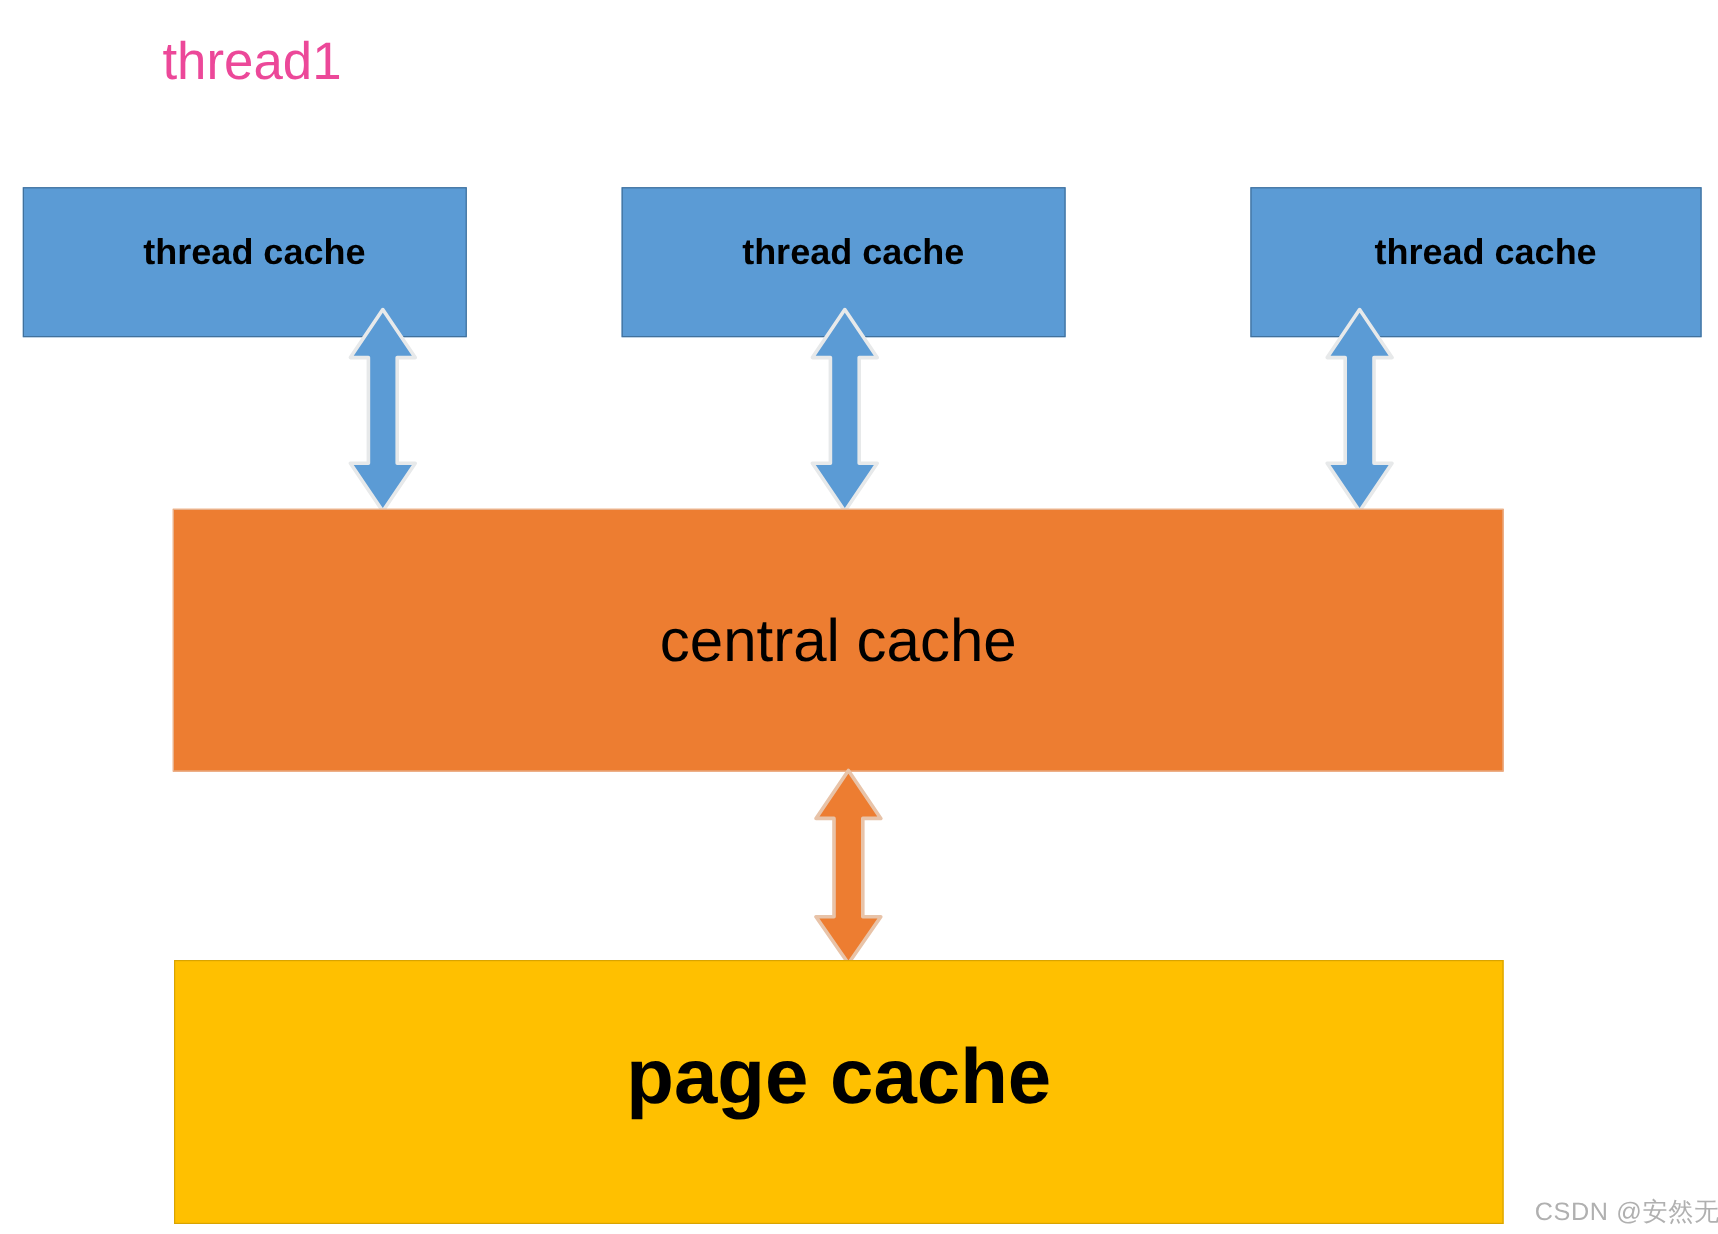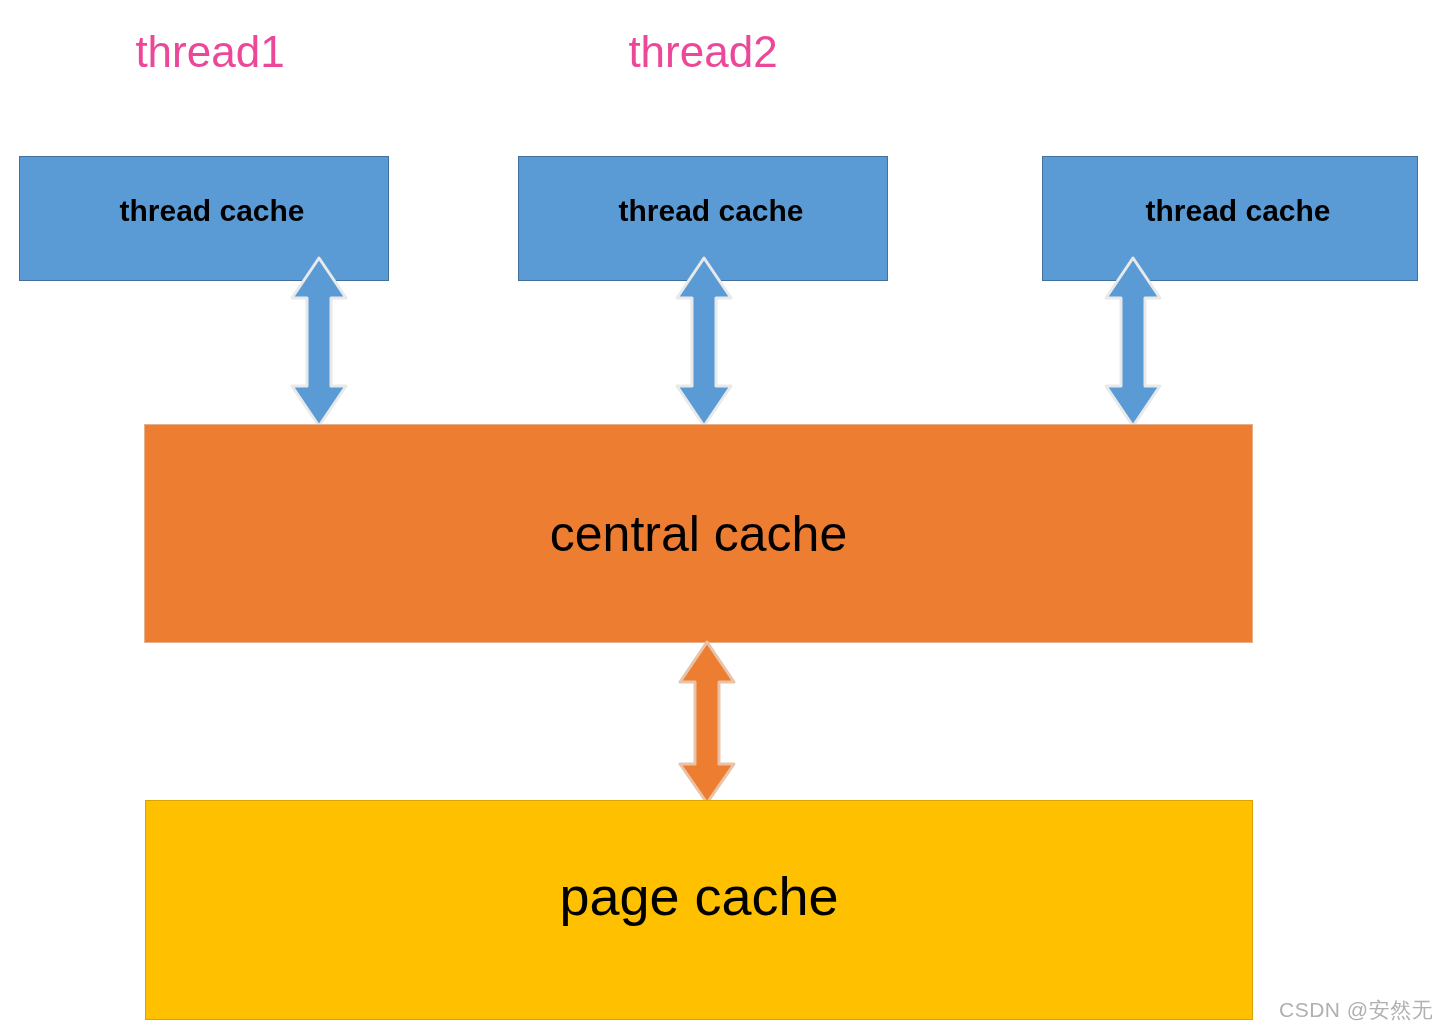--- a/index.html
+++ b/index.html
@@ -62,22 +62,22 @@
     font-size: 50px;
     font-weight: 400;
     white-space: nowrap;
   }
   .box-page {
     background: #FFC000;
     border: 1px solid #D9A400;
   }
   .box-page .box-text {
     font-family: "Liberation Sans", sans-serif;
-    font-size: 54px;
-    font-weight: 400;
+    font-size: 65px;
+    font-weight: 700;
     white-space: nowrap;
     position: relative;
     top: -14px;
   }
 
   
   .arrow {
     position: absolute;
   }
   .arrow svg {
@@ -96,21 +96,20 @@
     letter-spacing: 0.5px;
   }
 </style>
 </head>
 <body>
 
 <div id="canvas">
 
   <div class="thread-label" style="left:85px; top:30px; width:250px;">thread1</div>
 
-  <div class="thread-label" style="left:578px; top:30px; width:250px;">thread2</div>
 
 
   <div class="box box-thread" style="left:19px; top:156px; width:370px; height:125px;">
     <span class="box-text">thread cache</span>
   </div>
 
   <div class="box box-thread" style="left:518px; top:156px; width:370px; height:125px;">
     <span class="box-text">thread cache</span>
   </div>
 

